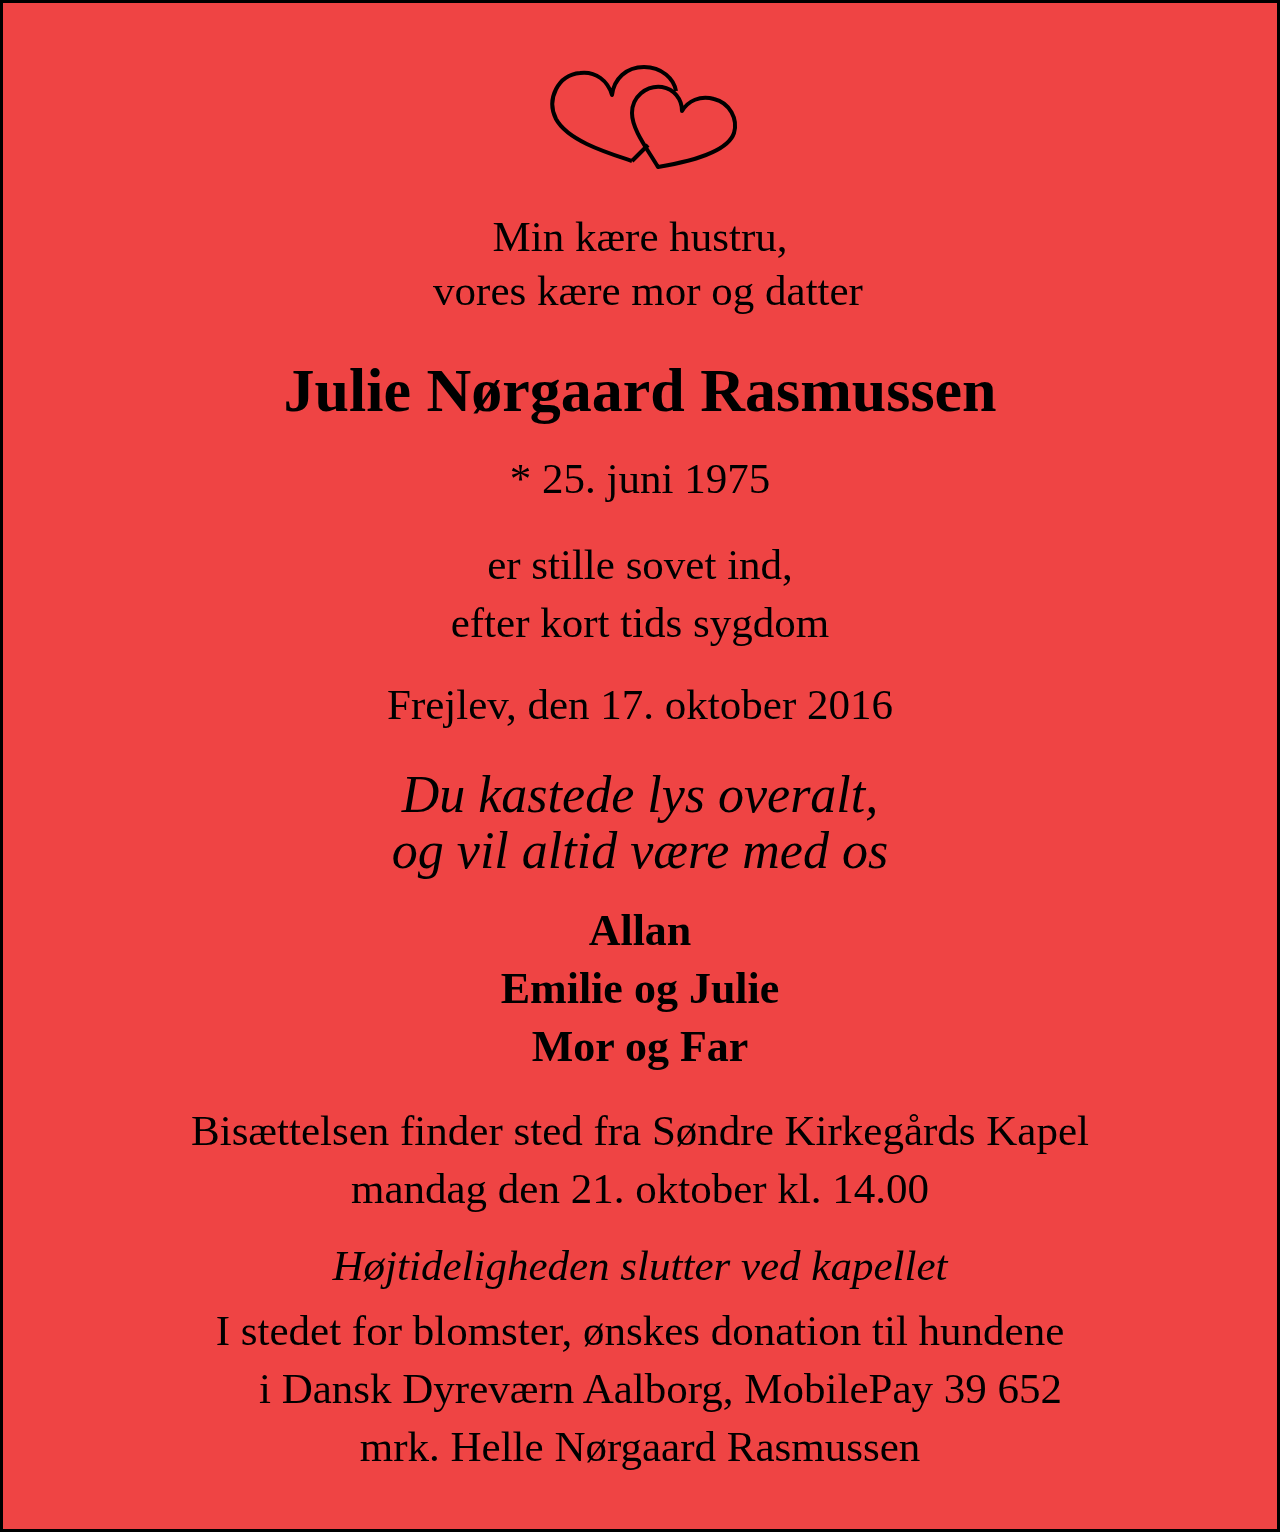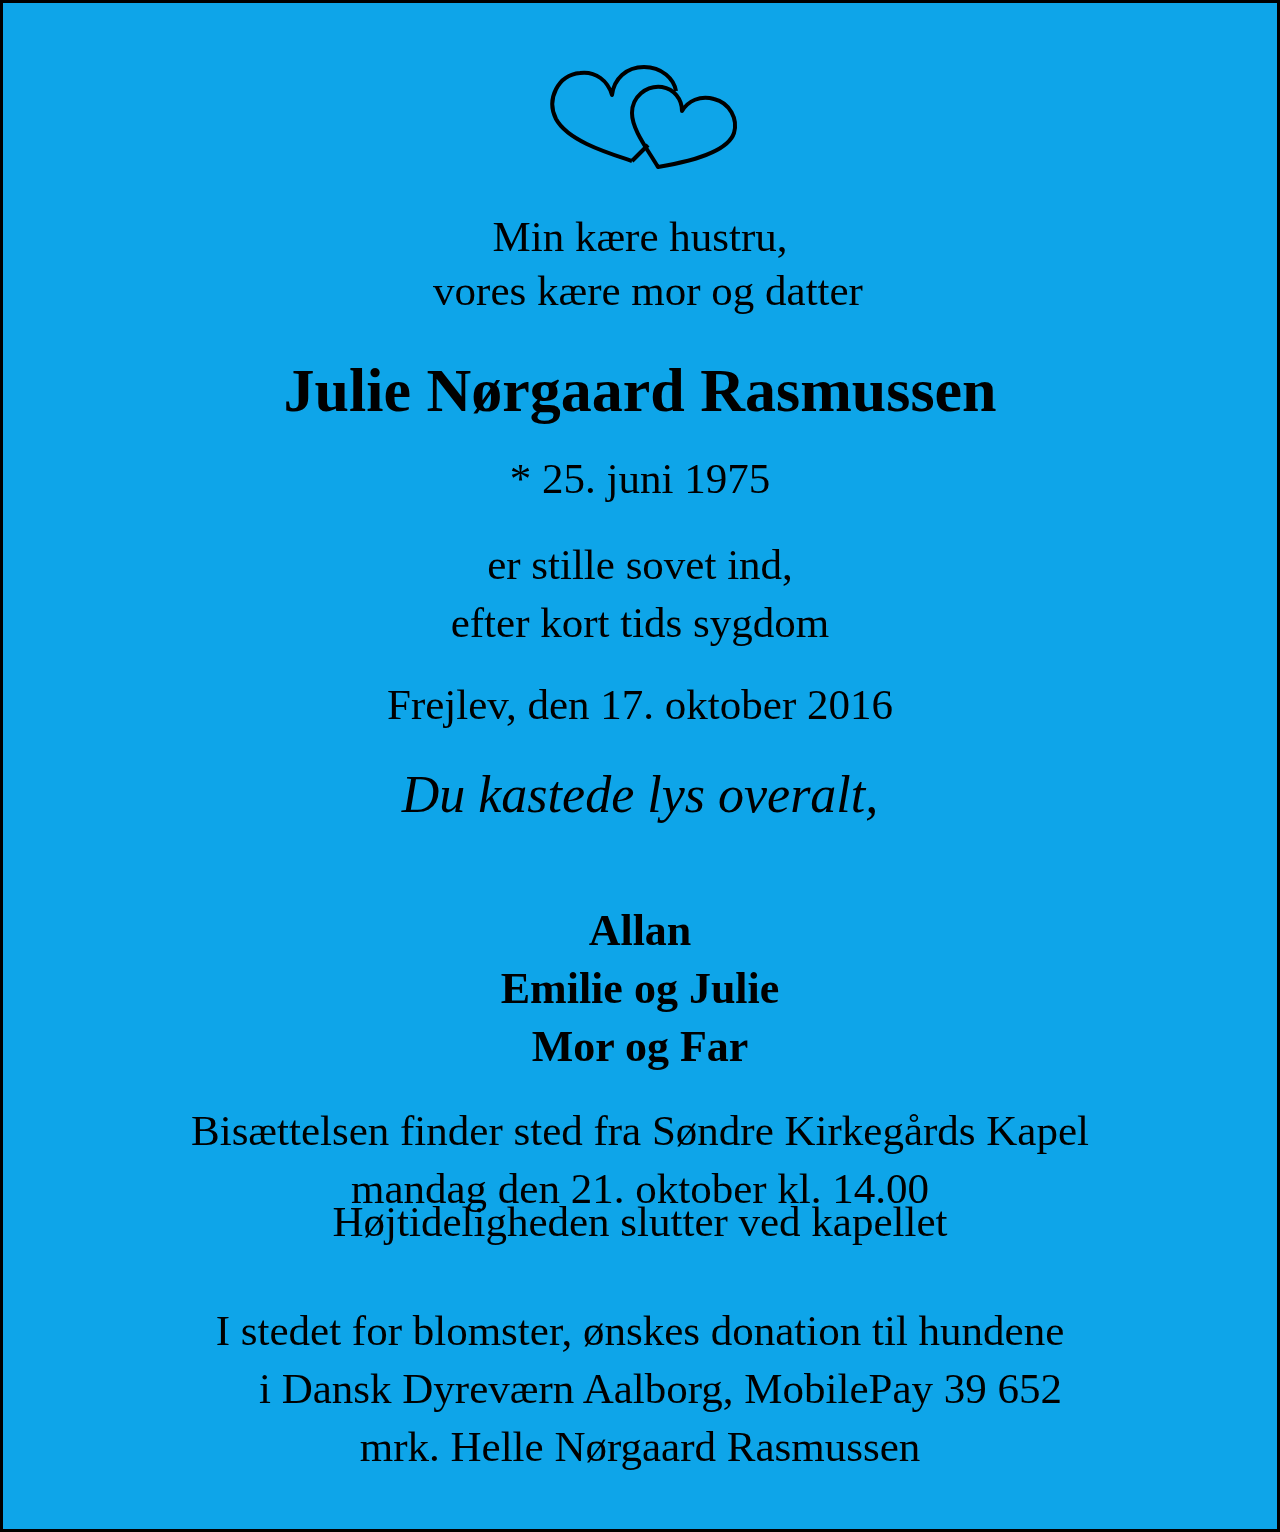--- a/index.html
+++ b/index.html
@@ -2,21 +2,21 @@
 <html><head>
 <meta charset="utf-8">
 <style>
   html, body { margin: 0; padding: 0; background: #ffffff; }
   body { width: 1280px; height: 1532px; overflow: hidden; }
   .page {
     position: relative;
     width: 1280px; height: 1532px;
     box-sizing: border-box;
     border: 3px solid #000000;
-    background: #0ea5e9;
+    background: #ef4444;
     font-family: "Liberation Serif", "DejaVu Serif", serif;
     color: #000000;
     text-align: center;
   }
   .line {
     position: absolute;
     left: 0; right: 0;
     white-space: nowrap;
     line-height: 1;
   }
@@ -47,26 +47,27 @@
   <div class="line name" style="top:356px;">Julie Nørgaard Rasmussen</div>
 
   <div class="line reg" style="top:454px;">* 25. juni 1975</div>
 
   <div class="line reg" style="top:540px;">er stille sovet ind,</div>
   <div class="line reg" style="top:598px;">efter kort tids sygdom</div>
 
   <div class="line reg" style="top:680px;">Frejlev, den 17. oktober 2016</div>
 
   <div class="line ital" style="top:766px;">Du kastede lys overalt,</div>
+  <div class="line ital" style="top:822px;">og vil altid være med os</div>
 
   <div class="line bold" style="top:906px;">Allan</div>
   <div class="line bold" style="top:964px;">Emilie og Julie</div>
   <div class="line bold" style="top:1022px;">Mor og Far</div>
 
   <div class="line reg" style="top:1106px;">Bisættelsen finder sted fra Søndre Kirkegårds Kapel</div>
   <div class="line reg" style="top:1164px;">mandag den 21. oktober kl. 14.00</div>
-  <div class="line reg" style="top:1197px;">Højtideligheden slutter ved kapellet</div>
+  <div class="line reg" style="top:1241px;font-style:italic;">Højtideligheden slutter ved kapellet</div>
 
   <div class="line reg" style="top:1306px;">I stedet for blomster, ønskes donation til hundene</div>
   <div class="line reg" style="top:1364px;margin-left:41px;">i Dansk Dyreværn Aalborg, MobilePay 39 652</div>
   <div class="line reg" style="top:1422px;">mrk. Helle Nørgaard Rasmussen</div>
 
 </div>
 
 </body></html>

